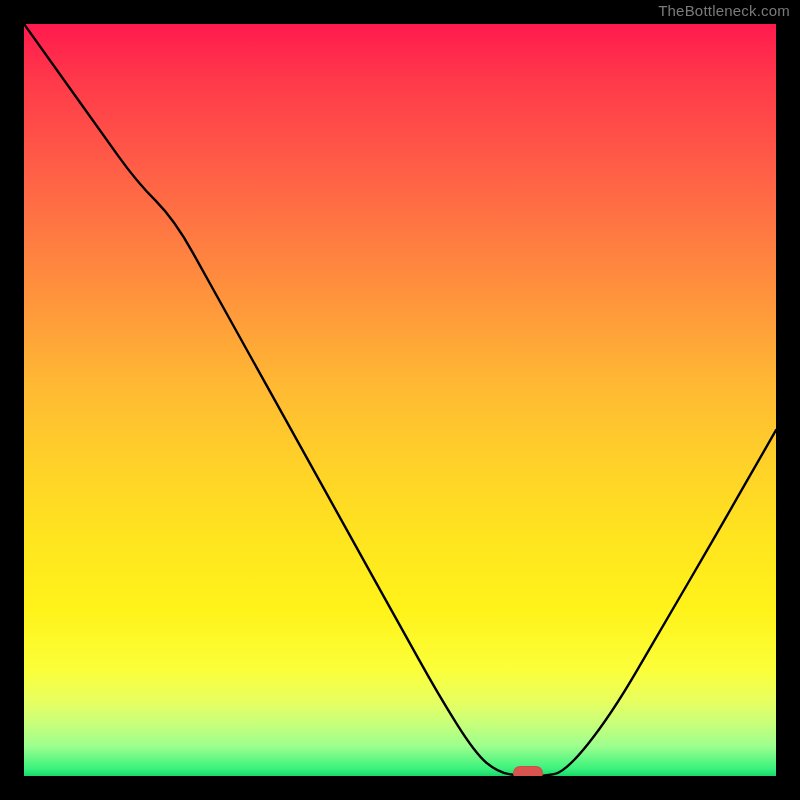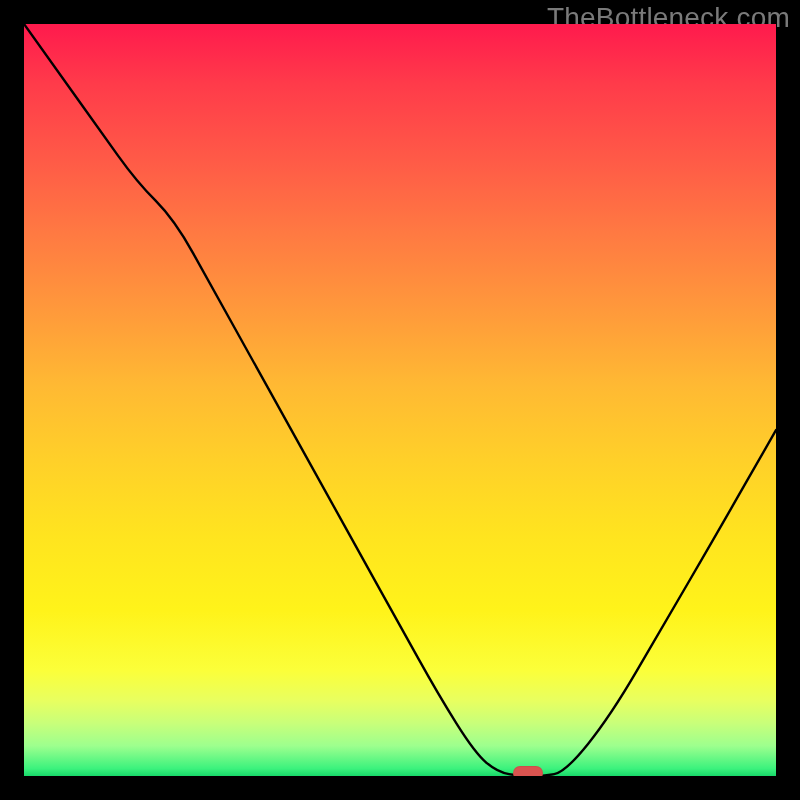--- a/index.html
+++ b/index.html
@@ -46,21 +46,21 @@
       #9dff8e 96%,
       #3cf27d 99%,
       #18d86a 100%
     );
   }
   .watermark {
     position: absolute;
     top: 2px;
     right: 10px;
     font-family: Arial, Helvetica, sans-serif;
-    font-size: 28px;
+    font-size: 15px;
     color: #7a7a7a;
     letter-spacing: 0.2px;
     user-select: none;
   }
   svg.curve {
     position: absolute;
     inset: 0;
   }
   .marker {
     position: absolute;

